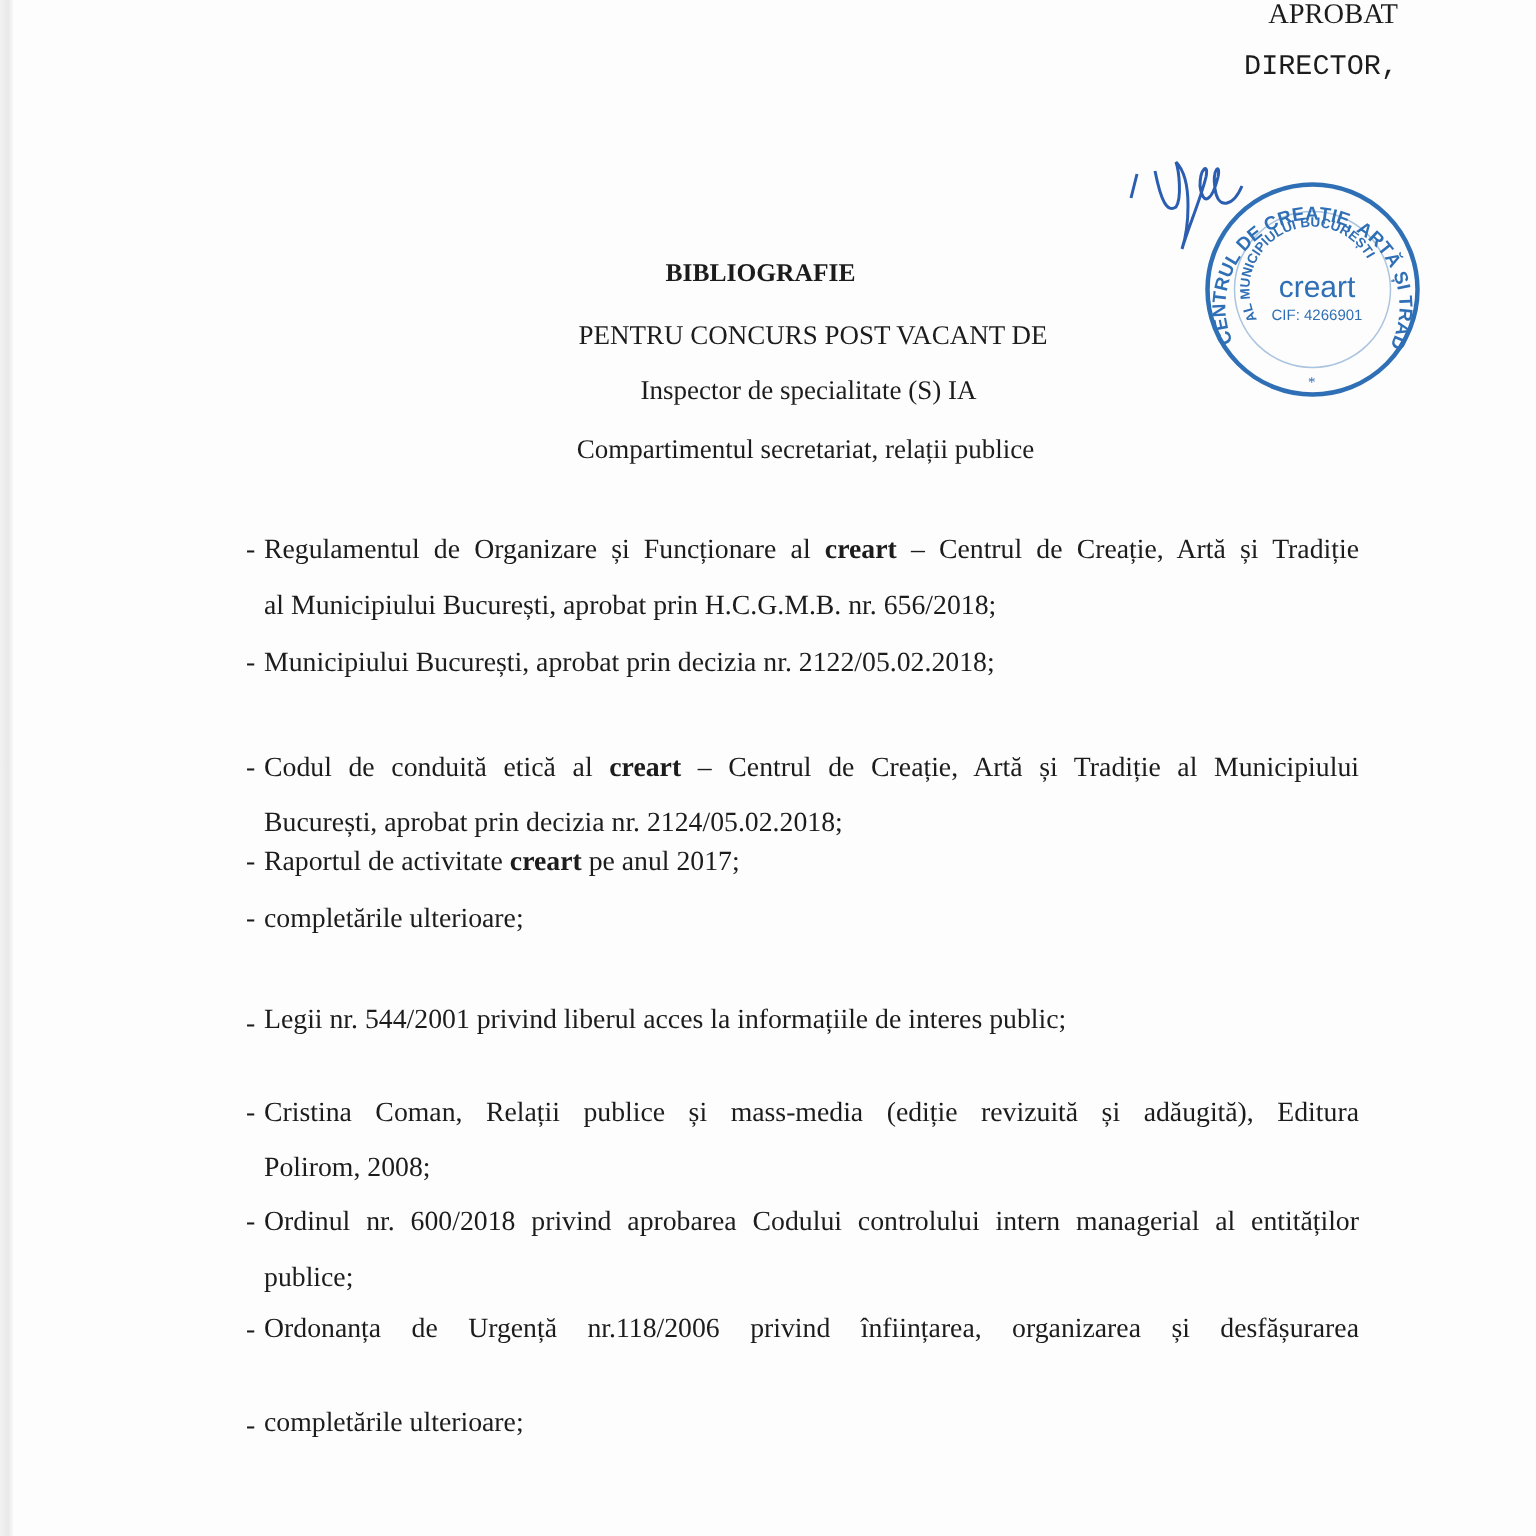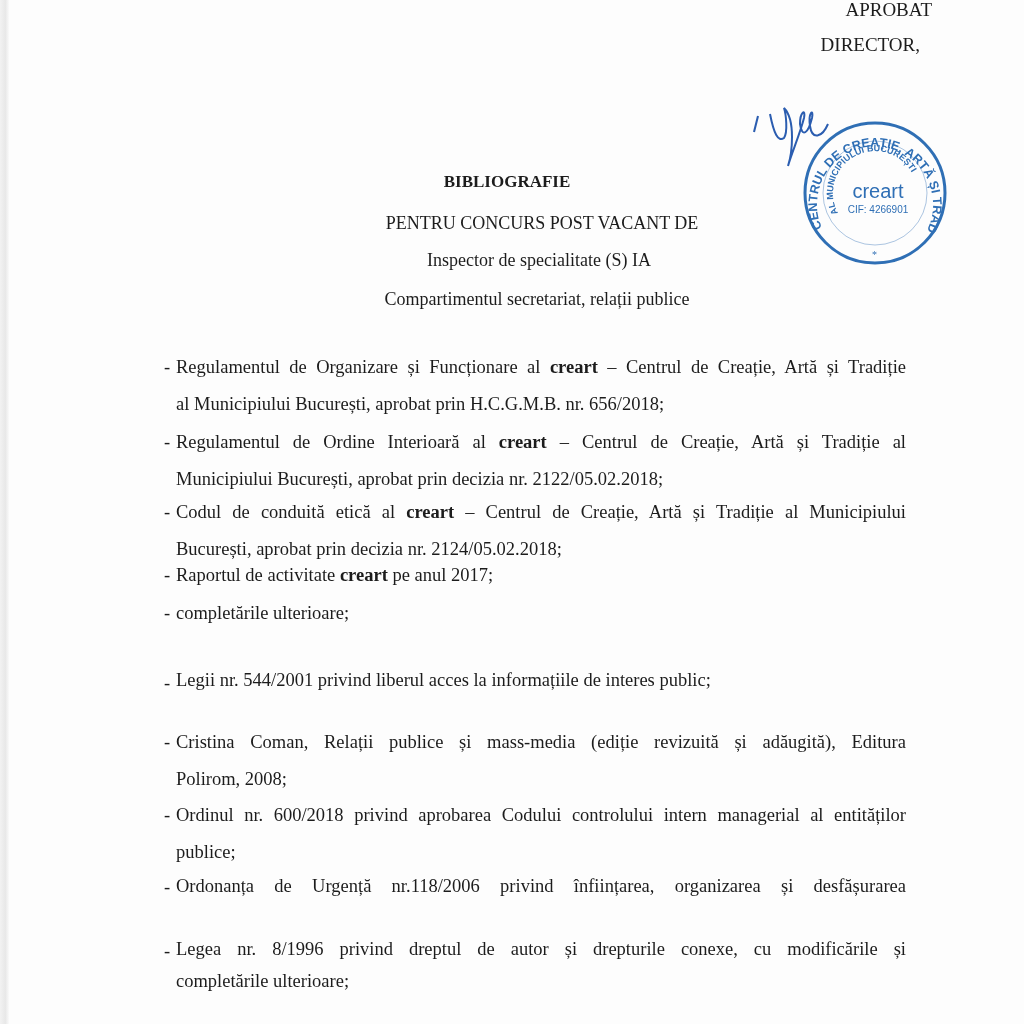--- a/index.html
+++ b/index.html
@@ -7,21 +7,21 @@
     width:1024px; height:1024px; overflow:hidden; position:relative;
     background:#fdfdfd;
     font-family:"Liberation Serif", "DejaVu Serif", serif;
     color:#1c1c1c;
   }
   .left-edge { position:absolute; left:0; top:0; width:9px; height:1024px;
     background:linear-gradient(to right,#f2f2f2,#e8e8e8 60%,#fafafa); }
   .approval { position:absolute; right:92px; top:-8px; text-align:right; font-size:19px; line-height:35px; }
   .approval div { white-space:nowrap; }
   .approval .a1 { margin-right:0; }
-  .approval .a2 { margin-right:12px; }
+  .approval .a2 { margin-right:0;font-family:Liberation Mono, monospace; }
   .approval .a3 { margin-right:0; }
   .signature { position:absolute; left:748px; top:94px; width:110px; height:80px; }
   .stamp { position:absolute; left:800px; top:118px; width:150px; height:150px; }
   .heading { position:absolute; left:0; width:1024px; text-align:center; font-size:18px; }
   .h-title { top:172px; font-weight:bold; font-size:17px; left:-5px; }
   .h-sub1 { top:213px; left:30px; }
   .h-sub2 { top:250px; left:27px; }
   .h-sub3 { top:289px; left:25px; }
   .list { position:absolute; left:0; top:0; width:1024px; }
   .item { position:absolute; left:0; width:1024px; font-size:18.5px; line-height:37px; }
@@ -73,21 +73,20 @@
   <div class="item" style="top:349px">
     <span class="dash">-</span>
     <span class="txt">
         <span class="jl"><span>Regulamentul de Organizare și Funcționare al </span><b>creart</b><span> – Centrul de Creație, Artă și Tradiție</span></span>
         <span class="ln">al Municipiului București, aprobat prin H.C.G.M.B. nr. 656/2018;</span>
       </span>
   </div>
   <div class="item" style="top:424px">
     <span class="dash">-</span>
     <span class="txt">
-        <span class="jl"><span>Regulamentul de Ordine Interioară al </span><b>creart</b><span> – Centrul de Creație, Artă și Tradiție al</span></span>
         <span class="ln">Municipiului București, aprobat prin decizia nr. 2122/05.02.2018;</span>
       </span>
   </div>
   <div class="item" style="top:494px">
     <span class="dash">-</span>
     <span class="txt">
         <span class="jl"><span>Codul de conduită etică al  </span><b>creart</b><span> – Centrul de Creație, Artă și Tradiție al Municipiului</span></span>
         <span class="ln">București, aprobat prin decizia nr. 2124/05.02.2018;</span>
       </span>
   </div>
@@ -125,17 +124,16 @@
   </div>
   <div class="item" style="top:869px">
     <span class="dash">-</span>
     <span class="txt" style="line-height:34px">
         <span class="jl">Ordonanța de Urgență nr.118/2006 privind înființarea, organizarea și desfășurarea</span>
       </span>
   </div>
   <div class="item" style="top:933px">
     <span class="dash">-</span>
     <span class="txt" style="line-height:32px">
-        <span class="jl">Legea nr. 8/1996 privind dreptul de autor și drepturile conexe, cu modificările și</span>
         <span class="ln">completările ulterioare;</span>
       </span>
   </div>
 </div>
 
 </body></html>

